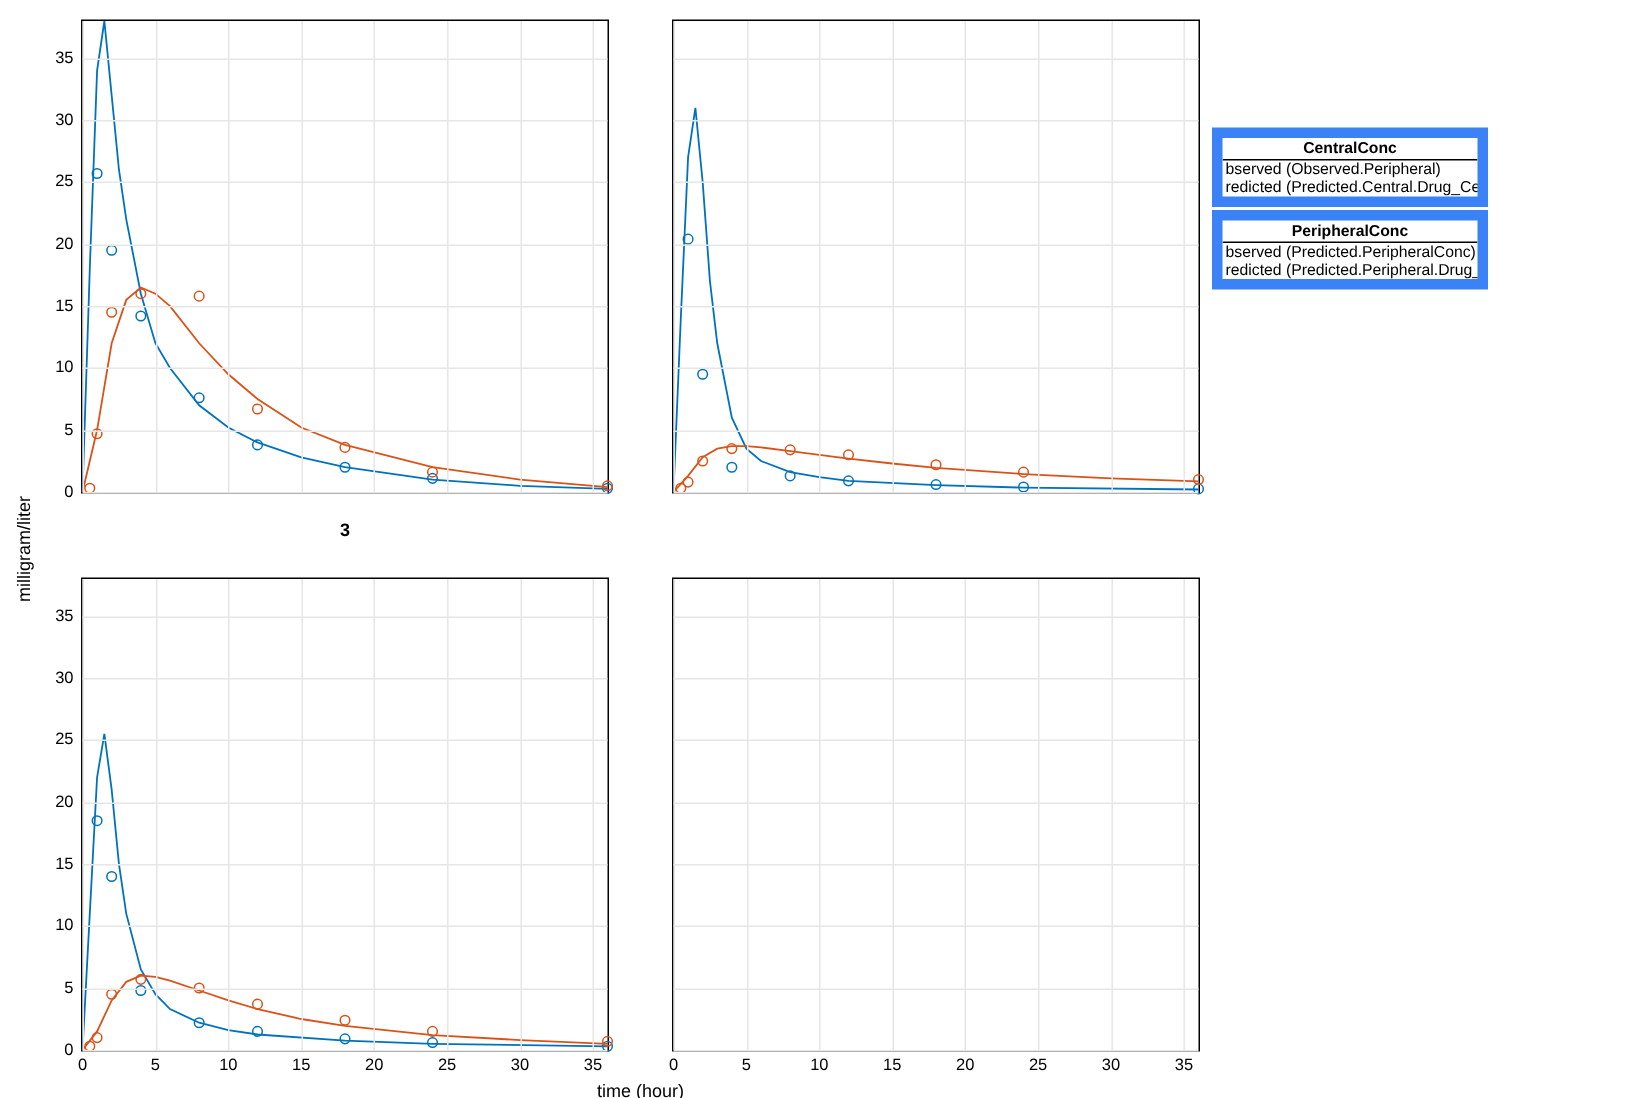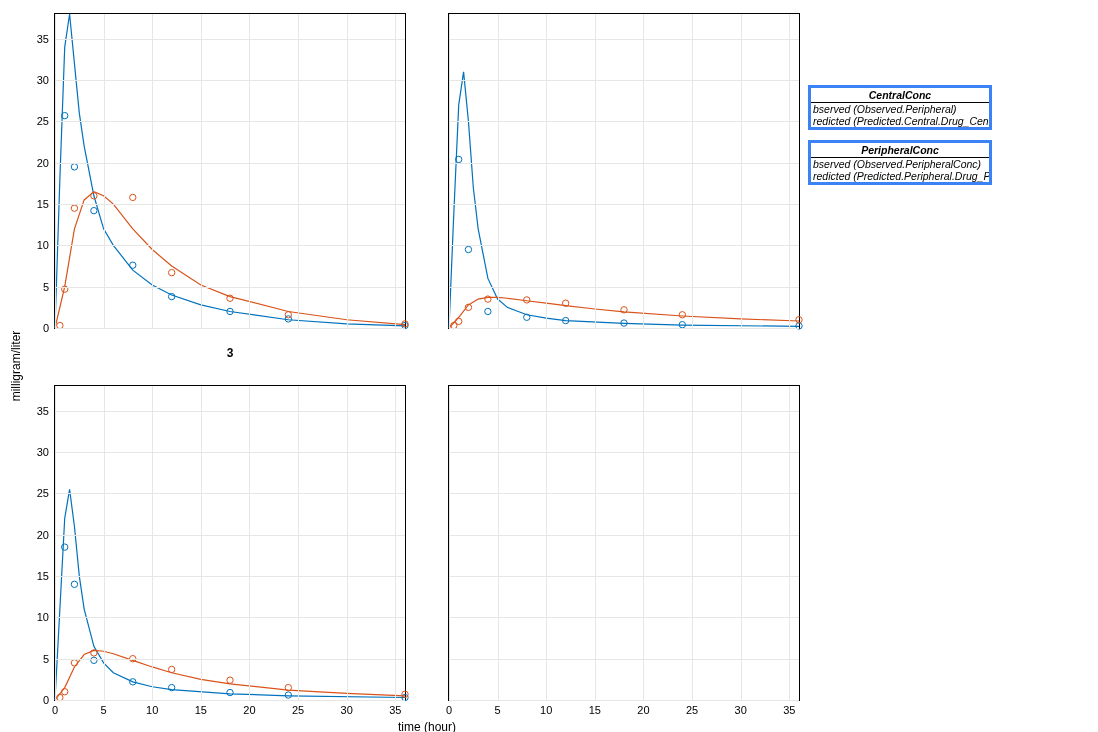--- a/index.html
+++ b/index.html
@@ -66,27 +66,26 @@
   svg.series {
     position: absolute;
     left: 0;
     top: 0;
     width: 100%;
     height: 100%;
     overflow: visible;
   }
   .legend-box {
     position: absolute;
-    border: 3px solid #3b82f6;
+    border: 7px solid #3b82f6;
     background: #fff;
     box-sizing: border-box;
     width: 184px;
     font-size: 10.5px;
     overflow: hidden;
-    font-style: italic;
   }
   .legend-title {
     text-align: center;
     font-weight: bold;
     border-bottom: 1px solid #000;
     padding: 1px 0;
   }
   .legend-row {
     padding: 0 2px;
     white-space: nowrap;
@@ -270,17 +269,17 @@
   <div class="xlabel" style="left:427px; top:720px;">time (hour)</div>
   <div class="ylabel" style="left:16px; top:366px;">milligram/liter</div>
 
   <div class="legend-box" style="left:808px; top:85px;">
     <div class="legend-title">CentralConc</div>
     <div class="legend-row">bserved (Observed.Peripheral)</div>
     <div class="legend-row">redicted (Predicted.Central.Drug_Central)</div>
   </div>
   <div class="legend-box" style="left:808px; top:140px;">
     <div class="legend-title">PeripheralConc</div>
-    <div class="legend-row">bserved (Observed.PeripheralConc)</div>
+    <div class="legend-row">bserved (Predicted.PeripheralConc)</div>
     <div class="legend-row">redicted (Predicted.Peripheral.Drug_Peripheral)</div>
   </div>
 
 </div>
 
 </body></html>

